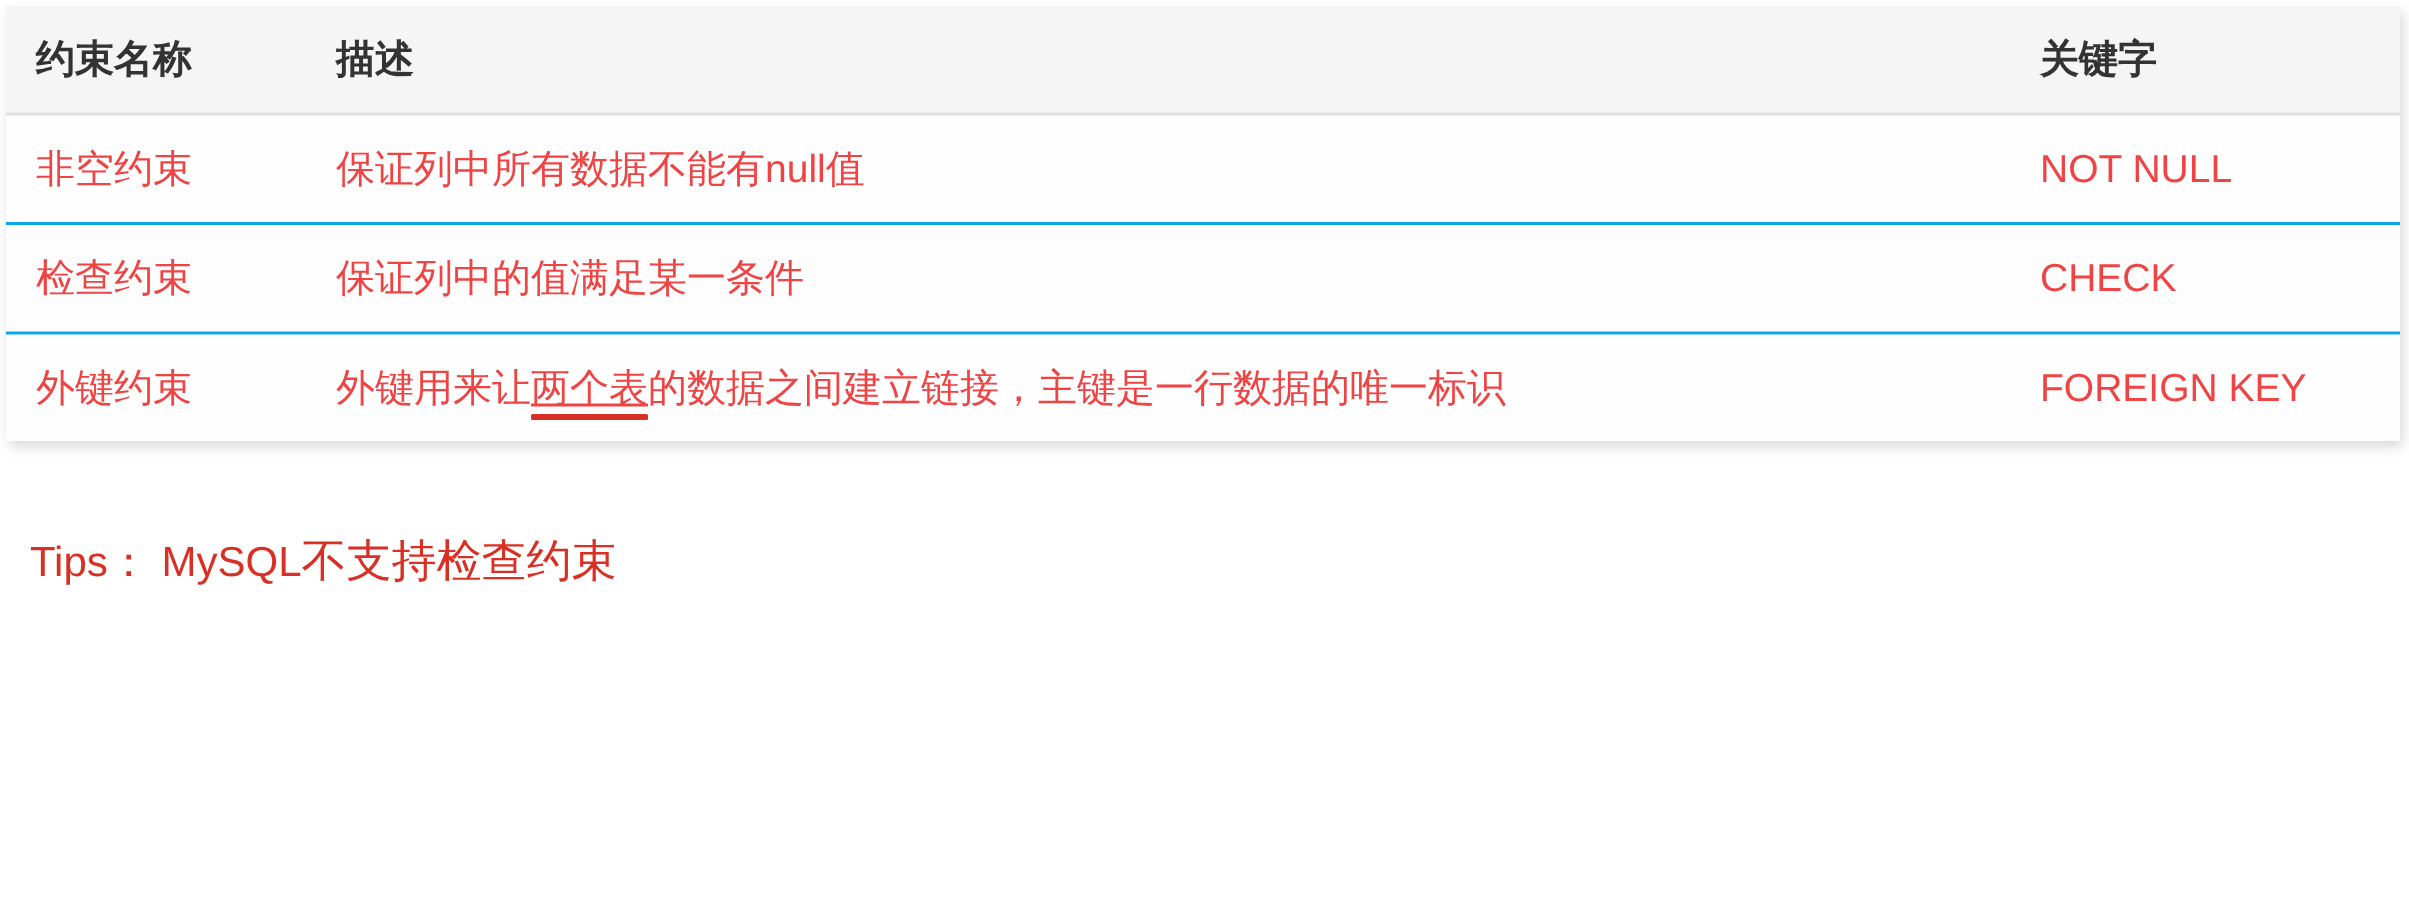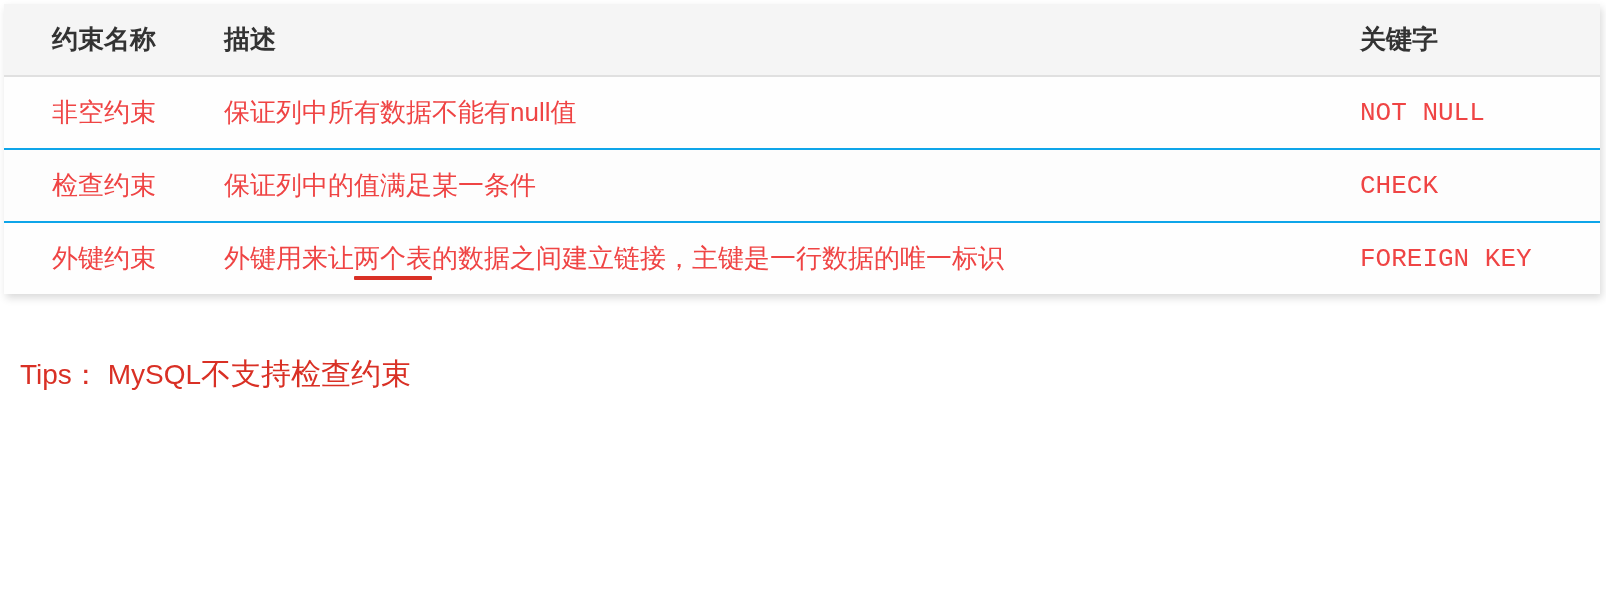--- a/index.html
+++ b/index.html
@@ -40,32 +40,31 @@
       background: #ffffff;
     }
     tbody tr:nth-child(odd) td {
       background: #fefefe;
     }
     tbody tr:nth-child(even) td {
       background: #fdfdfd;
     }
     th.col-name, td.col-name {
       width: 200px;
-      text-align: center;
     }
     th.col-desc, td.col-desc {
       width: auto;
     }
     th.col-key, td.col-key {
       width: 260px;
-      font-family: Liberation Mono, monospace;
     }
     .underline-red {
       position: relative;
       display: inline-block;
+      text-decoration: underline;
     }
     .underline-red::after {
       content: "";
       position: absolute;
       left: 0;
       right: 0;
       bottom: -4px;
       height: 4px;
       background: #d93025;
       border-radius: 1px;

